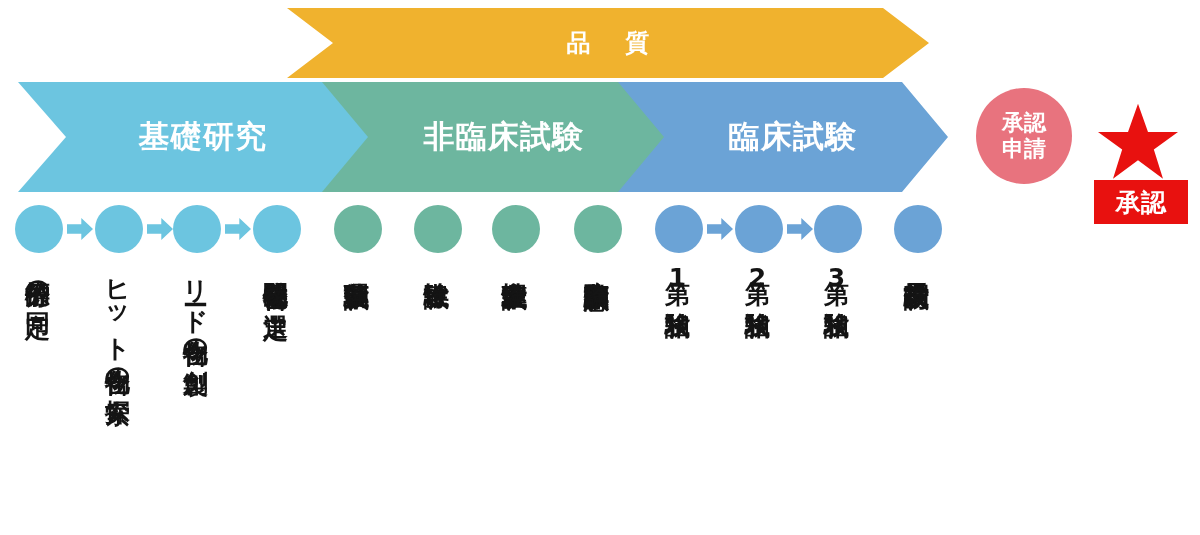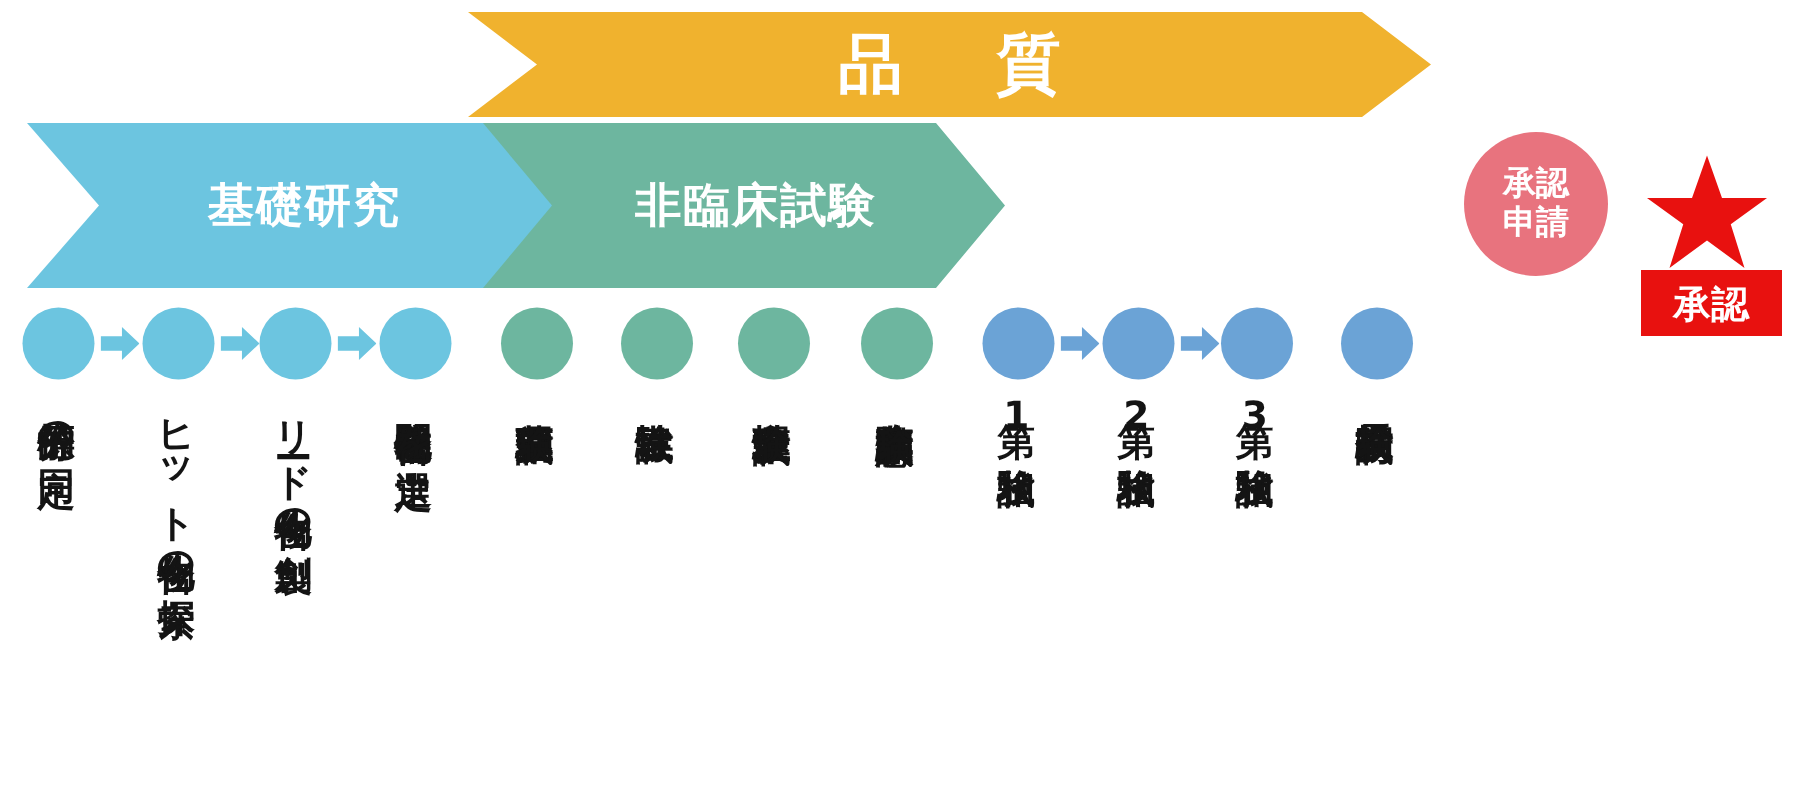--- a/index.html
+++ b/index.html
@@ -24,23 +24,23 @@
   .chev.notch{
     
     clip-path:polygon(0% 0%, calc(100% - 46px) 0%, 100% 50%, calc(100% - 46px) 100%, 0% 100%, 46px 50%);
   }
   .chev.flat{
     
     clip-path:polygon(0% 0%, calc(100% - 46px) 0%, 100% 50%, calc(100% - 46px) 100%, 0% 100%);
   }
 
   #quality{
-    left:312px;top:8px;width:642px;height:70px;
+    left:287px;top:8px;width:642px;height:70px;
     background:#f0b22e;
-    font-size:43px;
+    font-size:24px;
     letter-spacing:.55em;
     text-indent:.55em;
   }
   #basic{
     left:18px;top:82px;width:350px;height:110px;
     background:#6cc5e0;
     font-size:31px;
   }
   #nonclin{
     left:318px;top:82px;width:352px;height:110px;
@@ -117,20 +117,23 @@
   <div class="chev notch" id="quality">
     <span>品 質</span>
   </div>
 
   <div class="chev notch" id="nonclin">
     <span>非臨床試験</span>
   </div>
   <div class="chev flat" id="basic">
     <span>基礎研究</span>
   </div>
+  <div class="chev notch" id="clin">
+    <span>臨床試験</span>
+  </div>
 
   <div id="basic-notch" style="position:absolute;left:18px;top:82px;width:48px;height:110px;background:#ffffff;
               clip-path:polygon(0% 0%,100% 50%,0% 100%);"></div>
 
   <div id="apply-circle">
     <div>承認</div>
     <div>申請</div>
   </div>
 
   <svg id="star" viewBox="0 0 100 96">

